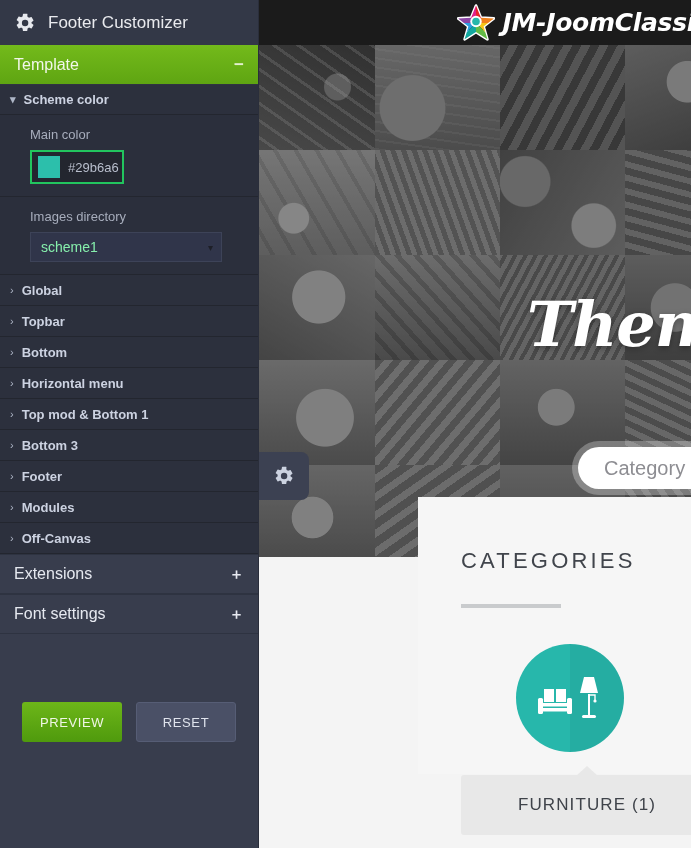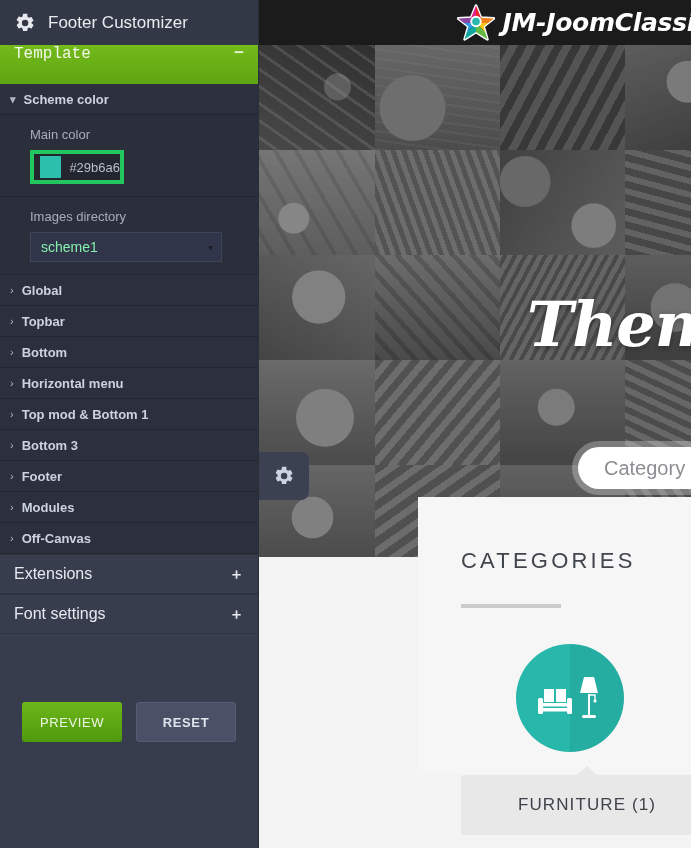--- a/index.html
+++ b/index.html
@@ -120,46 +120,45 @@
   .sb-header {
     height: 45px; background: #333847;
     display: flex; align-items: center; padding-left: 14px;
   }
   .sb-header .title {
     color: #e9eaee; font-size: 17px; margin-left: 12px;
     font-family: "Liberation Sans", sans-serif;
   }
   .sb-section-active {
     height: 40px; background: linear-gradient(#73ba1b, #5fa512);
-    display: flex; align-items: flex-start; justify-content: space-between;
+    display: flex; align-items: center; justify-content: space-between;
     padding: 0 14px;
     color: #f2f7ea; font-size: 16px;
     border-bottom: 1px solid #2f3440;
-    font-family: Liberation Mono, monospace;
   }
   .sb-section-active .sign { font-size: 17px; color: #e3f0cf; font-weight: bold; line-height: 1; }
 
   .sb-sub {
     height: 30px; background: #2c303d;
     display: flex; align-items: center; padding-left: 10px;
     color: #cdd3e2; font-size: 13px; font-weight: bold;
     border-bottom: 1px solid #23262f;
   }
   .sb-sub .chev { color: #aeb6c7; font-size: 11px; margin-right: 8px; }
 
   .field-block {
     background: #2b2f3c; padding: 12px 0 12px 0;
     border-bottom: 1px solid #23262f;
   }
   .field-label {
     color: #a7adbc; font-size: 13px; padding-left: 30px; margin-bottom: 8px;
   }
   .color-input {
     margin-left: 30px; width: 94px; height: 34px;
-    background: #23262f; border: 4px solid #22c55e;
+    background: #23262f; border: 2px solid #22c55e;
     display: flex; align-items: center; padding-left: 6px; gap: 8px;
   }
   .swatch { width: 22px; height: 22px; background: #2cbfab; }
   .color-val { color: #b9bfcd; font-size: 13px; }
 
   .select-wrap {
     margin-left: 30px; width: 192px; height: 30px;
     background: #30354a; border: 1px solid #3d4358;
     display: flex; align-items: center; justify-content: space-between;
     padding: 0 8px 0 10px;
@@ -184,21 +183,21 @@
   }
   .sb-section .sign { font-size: 15px; color: #e6e9f0; font-weight: bold; }
 
   .sb-actions { padding: 24px 0 0 22px; display: flex; gap: 14px; }
   .btn {
     width: 100px; height: 40px; border-radius: 3px;
     display: flex; align-items: center; justify-content: center;
     font-size: 13px; letter-spacing: 0.6px; cursor: pointer; margin-top: 44px;
   }
   .btn-preview { background: linear-gradient(#6db619, #4f9a0d); color: #f0f6e6; }
-  .btn-reset { background: #4a5066; color: #dfe3ec; border: 1px solid #565d75; font-weight: bold; }
+  .btn-reset { background: #4a5066; color: #dfe3ec; border: 1px solid #565d75; }
 </style>
 </head>
 <body>
 
 <div id="root">
 
   <div class="site">
 
     <div class="site-topbar">
       <div class="brand">

